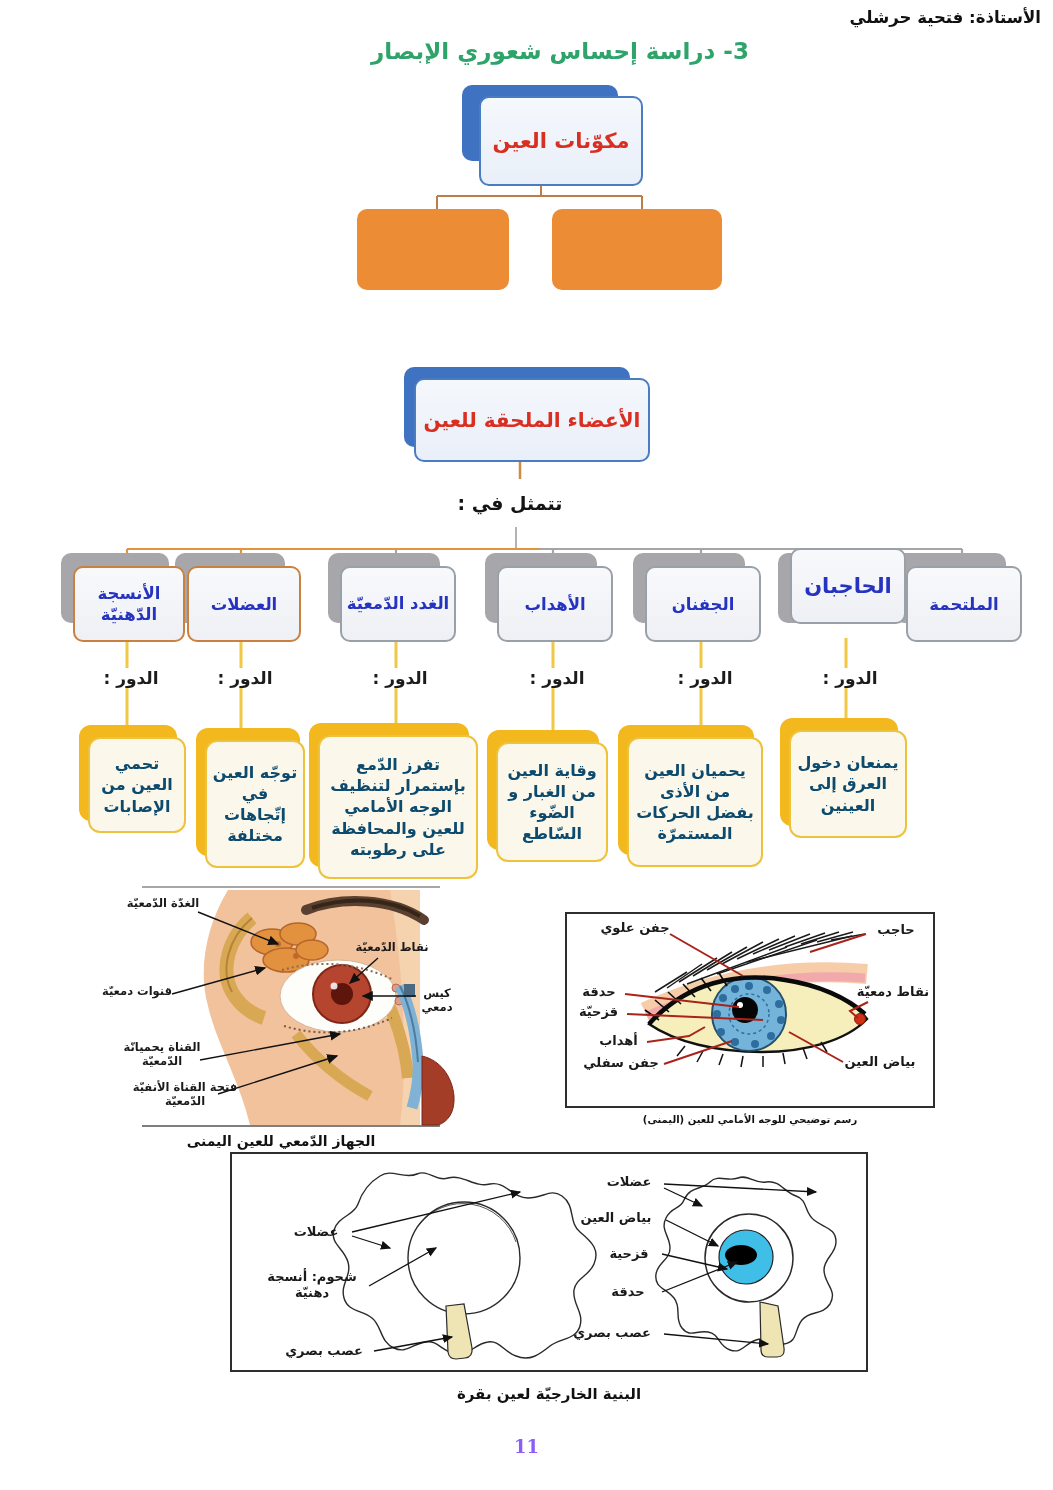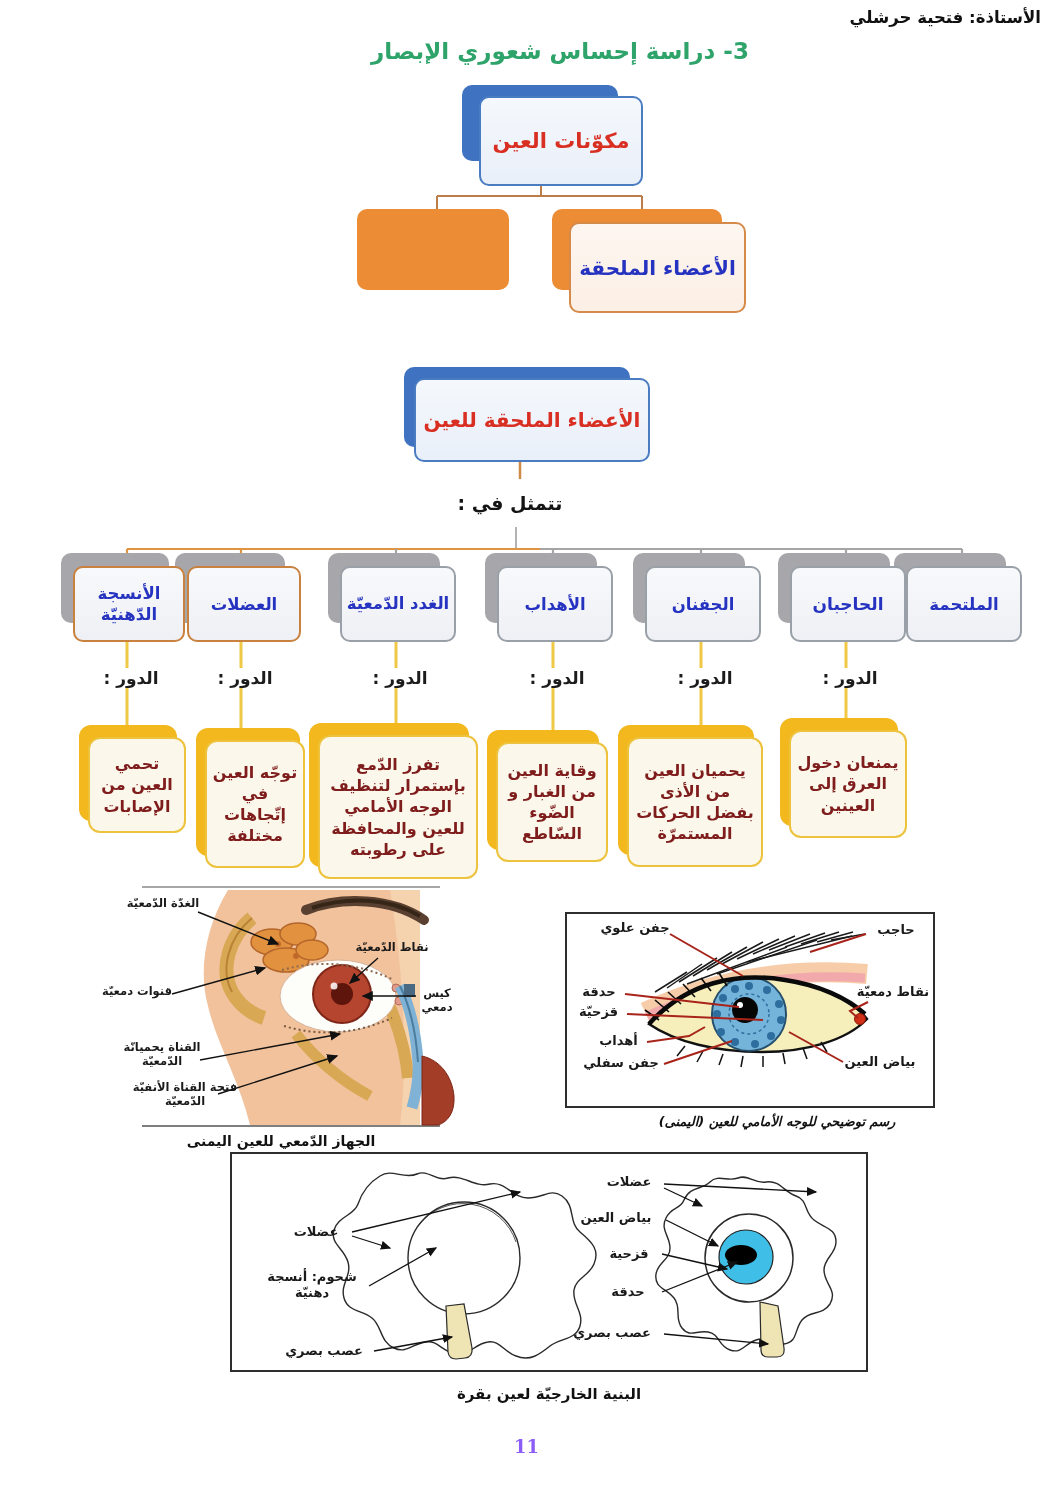--- a/index.html
+++ b/index.html
@@ -13,21 +13,21 @@
         text-align:center;font-weight:bold;}
   .node-blue{background:linear-gradient(180deg,#f5f8fc 0%,#e9eff9 100%);border:2px solid #4a7cc2;}
   .node-orange{background:linear-gradient(180deg,#fdf6f0 0%,#fcefe5 100%);border:2px solid #d68a4a;}
   .leaf{background:linear-gradient(180deg,#f8f9fb 0%,#eef0f5 100%);}
   .leaf-orange{border:2px solid #c9813f;}
   .leaf-gray{border:2px solid #9aa0a8;}
   .red-t{color:#d92e22;}
   .blue-t{color:#2633c0;}
   .role-main{position:absolute;border-radius:12px;background:#fbf7ea;border:2px solid #edc23c;
              display:flex;align-items:center;justify-content:center;text-align:center;
-             font-weight:bold;color:#7f1d1d;font-size:16px;line-height:1.32;padding:4px 5px;box-sizing:border-box;}
+             font-weight:bold;color:#0c4a6e;font-size:16px;line-height:1.32;padding:4px 5px;box-sizing:border-box;}
   .role-label{position:absolute;font-weight:600;color:#1c1c1c;font-size:17px;text-align:center;
               background:#fff;padding:0 3px;}
   .fig-label{position:absolute;font-weight:bold;color:#1a1a1a;font-size:12px;line-height:1.25;text-align:center;}
   .caption{position:absolute;font-weight:bold;color:#111;text-align:center;font-size:14.5px;}
   .frame{position:absolute;border:2px solid #2e2e2e;background:#fff;}
   svg{display:block;}
 </style>
 </head>
 <body>
 
@@ -65,21 +65,20 @@
   <div class="abs rtl" style="right:12px;top:8px;font-weight:bold;font-size:16.5px;color:#101010;">الأستاذة: فتحية حرشلي</div>
 
   <div class="abs rtl" style="left:300px;top:38px;width:520px;text-align:center;font-weight:bold;font-size:23px;color:#2ea36a;">3- دراسة إحساس شعوري الإبصار</div>
 
   <div class="shadow" style="left:462px;top:85px;width:156px;height:76px;background:#3f72c1;"></div>
   <div class="node node-blue rtl red-t" style="left:479px;top:96px;width:160px;height:86px;font-size:21px;z-index:1;">مكوّنات العين</div>
 
   <div class="shadow" style="left:357px;top:209px;width:152px;height:81px;background:#ec8c35;"></div>
 
   <div class="shadow" style="left:552px;top:209px;width:170px;height:81px;background:#ec8c35;"></div>
-  <div class="node node-orange rtl blue-t" style="left:569px;top:222px;width:173px;height:87px;font-size:20px;z-index:1;">الأعضاء الملحقة</div>
 
   <div class="shadow" style="left:404px;top:367px;width:226px;height:80px;background:#3f72c1;"></div>
   <div class="node node-blue rtl red-t" style="left:414px;top:378px;width:232px;height:80px;font-size:20px;z-index:1;">الأعضاء الملحقة للعين</div>
 
   <div class="abs rtl" style="left:430px;top:492px;width:160px;text-align:center;font-weight:bold;font-size:19px;color:#141414;">تتمثل في :</div>
 
   <div class="shadow" style="left:61px;top:553px;width:108px;height:70px;background:#a7a7ab;"></div>
   <div class="node leaf leaf-orange rtl blue-t" style="left:73px;top:566px;width:108px;height:72px;font-size:16.5px;line-height:1.3;z-index:1;">الأنسجة الدّهنيّة</div>
 
   <div class="shadow" style="left:175px;top:553px;width:110px;height:70px;background:#a7a7ab;"></div>
@@ -88,21 +87,21 @@
   <div class="shadow" style="left:328px;top:553px;width:112px;height:70px;background:#a7a7ab;"></div>
   <div class="node leaf leaf-gray rtl blue-t" style="left:340px;top:566px;width:112px;height:72px;font-size:16.5px;line-height:1.3;z-index:1;">الغدد الدّمعيّة</div>
 
   <div class="shadow" style="left:485px;top:553px;width:112px;height:70px;background:#a7a7ab;"></div>
   <div class="node leaf leaf-gray rtl blue-t" style="left:497px;top:566px;width:112px;height:72px;font-size:16.5px;z-index:1;">الأهداب</div>
 
   <div class="shadow" style="left:633px;top:553px;width:112px;height:70px;background:#a7a7ab;"></div>
   <div class="node leaf leaf-gray rtl blue-t" style="left:645px;top:566px;width:112px;height:72px;font-size:16.5px;z-index:1;">الجفنان</div>
 
   <div class="shadow" style="left:778px;top:553px;width:112px;height:70px;background:#a7a7ab;"></div>
-  <div class="node leaf leaf-gray rtl blue-t" style="left:790px;top:566px;width:112px;height:72px;font-size:17px;z-index:1;">الحاجبان</div>
+  <div class="node leaf leaf-gray rtl blue-t" style="left:790px;top:548px;width:112px;height:72px;font-size:21px;z-index:1;">الحاجبان</div>
 
   <div class="shadow" style="left:894px;top:553px;width:112px;height:70px;background:#a7a7ab;"></div>
   <div class="node leaf leaf-gray rtl blue-t" style="left:906px;top:566px;width:112px;height:72px;font-size:16.5px;z-index:1;">الملتحمة</div>
 
   <div class="role-label rtl" style="left:90px;top:668px;width:76px;z-index:1;">الدور :</div>
   <div class="role-label rtl" style="left:204px;top:668px;width:76px;z-index:1;">الدور :</div>
   <div class="role-label rtl" style="left:359px;top:668px;width:76px;z-index:1;">الدور :</div>
   <div class="role-label rtl" style="left:516px;top:668px;width:76px;z-index:1;">الدور :</div>
   <div class="role-label rtl" style="left:664px;top:668px;width:76px;z-index:1;">الدور :</div>
   <div class="role-label rtl" style="left:809px;top:668px;width:76px;z-index:1;">الدور :</div>
@@ -276,21 +275,21 @@
     </svg>
     <div class="fig-label rtl" style="left:28px;top:6px;width:80px;font-size:13px;">جفن علوي</div>
     <div class="fig-label rtl" style="left:300px;top:8px;width:58px;font-size:13px;">حاجب</div>
     <div class="fig-label rtl" style="left:6px;top:70px;width:52px;font-size:13px;">حدقة</div>
     <div class="fig-label rtl" style="left:4px;top:90px;width:55px;font-size:13px;">قزحيّة</div>
     <div class="fig-label rtl" style="left:288px;top:70px;width:76px;font-size:13px;">نقاط دمعيّة</div>
     <div class="fig-label rtl" style="left:24px;top:119px;width:55px;font-size:13px;">أهداب</div>
     <div class="fig-label rtl" style="left:14px;top:141px;width:80px;font-size:13px;">جفن سفلي</div>
     <div class="fig-label rtl" style="left:268px;top:140px;width:90px;font-size:13px;">بياض العين</div>
   </div>
-  <div class="caption rtl" style="left:592px;top:1114px;width:370px;font-size:13px;font-style:italic;">رسم توضيحي للوجه الأمامي للعين (اليمنى)</div>
+  <div class="caption rtl" style="left:565px;top:1114px;width:370px;font-size:10px;">رسم توضيحي للوجه الأمامي للعين (اليمنى)</div>
 
   <div class="frame" style="left:230px;top:1152px;width:638px;height:220px;box-sizing:border-box;">
     <svg width="634" height="216" viewBox="0 0 634 216">
       <defs>
         <marker id="ah3" markerWidth="9" markerHeight="8" refX="7" refY="3.5" orient="auto">
           <path d="M0,0 L8,3.5 L0,7 Z" fill="#111"></path>
         </marker>
       </defs>
 
       <path d="M148,22 C160,14 172,26 185,20 C196,15 204,28 216,24 C232,20 242,34 258,30 C274,27 280,44 296,44

